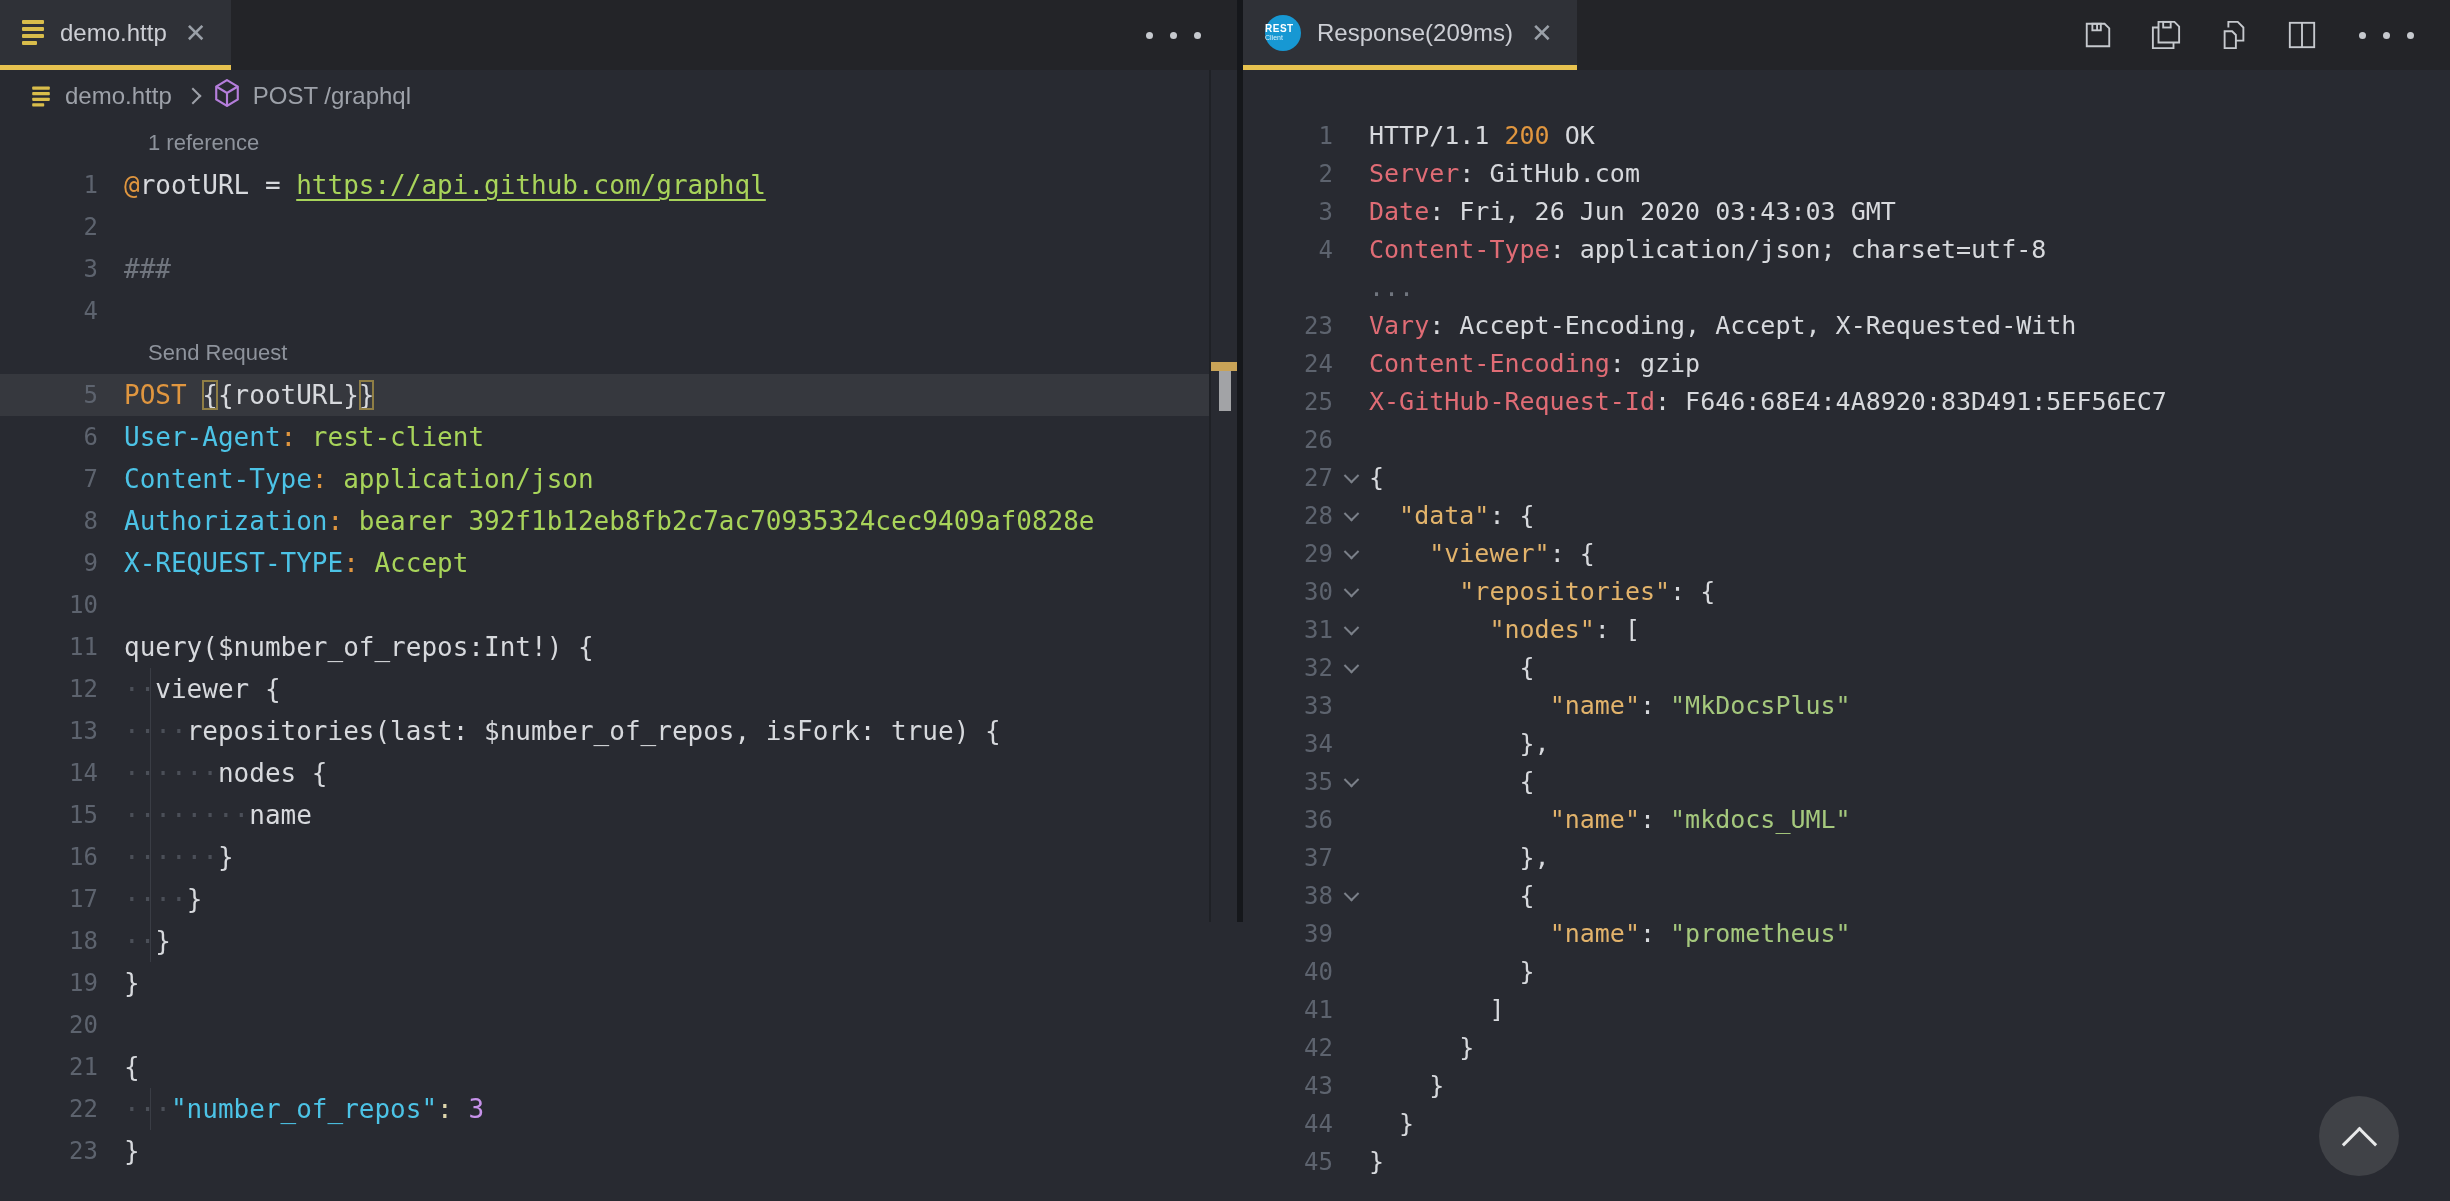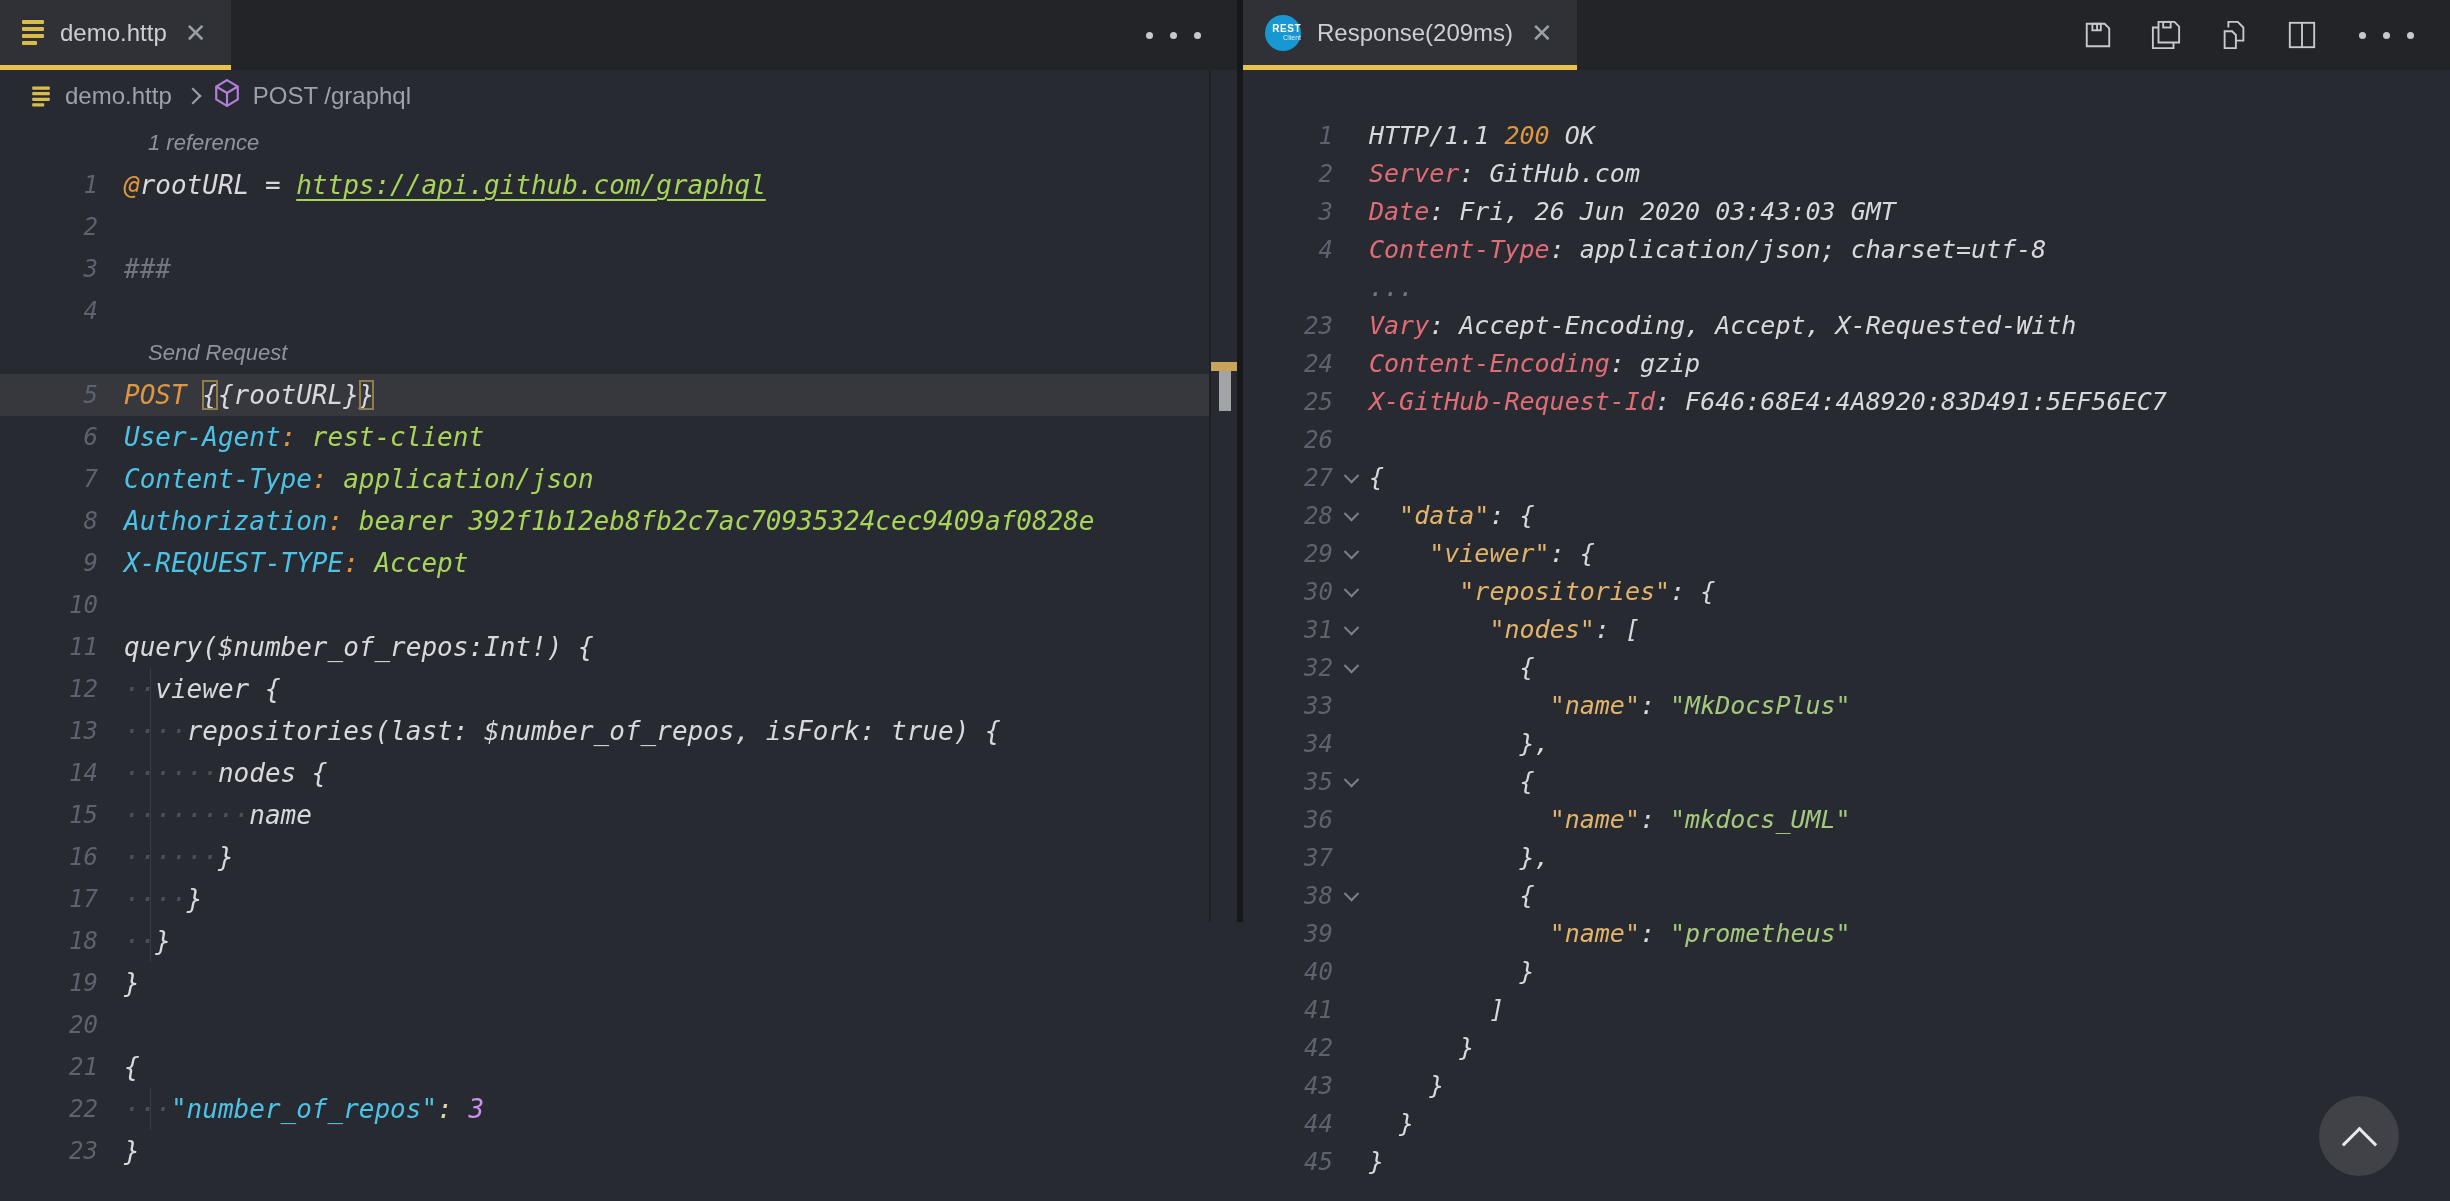--- a/index.html
+++ b/index.html
@@ -27,30 +27,30 @@
   .breadcrumb{height:52px;display:flex;align-items:center;gap:13px;padding-left:30px;
               font-size:24px;color:var(--breadcrumb);background:var(--bg);}
   .crumb-sep{width:10px;height:10px;border-right:2px solid var(--breadcrumb);border-top:2px solid var(--breadcrumb);
              transform:rotate(45deg);margin:0 2px;}
 
   
   .httpicon{display:inline-flex;flex-direction:column;gap:3px;width:22px;}
   .httpicon i{height:4px;background:var(--http_icon);border-radius:1px;display:block;}
   .httpicon i:nth-child(4){width:70%;}
   .resticon{width:36px;height:36px;border-radius:50%;background:var(--rest_icon_bg);
-            display:flex;flex-direction:column;align-items:flex-end;justify-content:center;line-height:1;}
+            display:flex;flex-direction:column;align-items:flex-start;justify-content:center;line-height:1;}
   .resticon b{color:#fff;font-size:10px;font-weight:bold;letter-spacing:.5px;}
   .resticon s{color:#d8f0fa;font-size:7px;text-decoration:none;}
   .cubeicon svg{stroke:var(--cube_icon);fill:none;stroke-width:2;}
 
   
   .editor{position:relative;font-family:"DejaVu Sans Mono","Liberation Mono",monospace;color:var(--tok_plain);}
   #left-editor{width:1209px;font-size:26px;}
   #right-editor{padding-top:47px;font-size:25px;}
-  .row{display:flex;align-items:flex-end;position:relative;font-style:italic;}
+  .row{display:flex;align-items:flex-end;position:relative;}
   #left-editor .row{height:42px;line-height:42px;}
   #right-editor .row{height:38px;line-height:38px;}
   .row.hl{background:var(--bg_line_highlight);}
   .num{flex:none;text-align:right;color:var(--gutter);font-size:24px;}
   #left-editor .num{width:98px;}
   #right-editor .num{width:90px;}
   .chev{flex:none;width:36px;height:100%;display:flex;align-items:center;justify-content:center;}
   .chev.on::after{content:"";width:9px;height:9px;border-right:2px solid var(--chevron);
                   border-bottom:2px solid var(--chevron);transform:rotate(45deg) translate(-2px,-2px);}
   .line{white-space:pre;}

